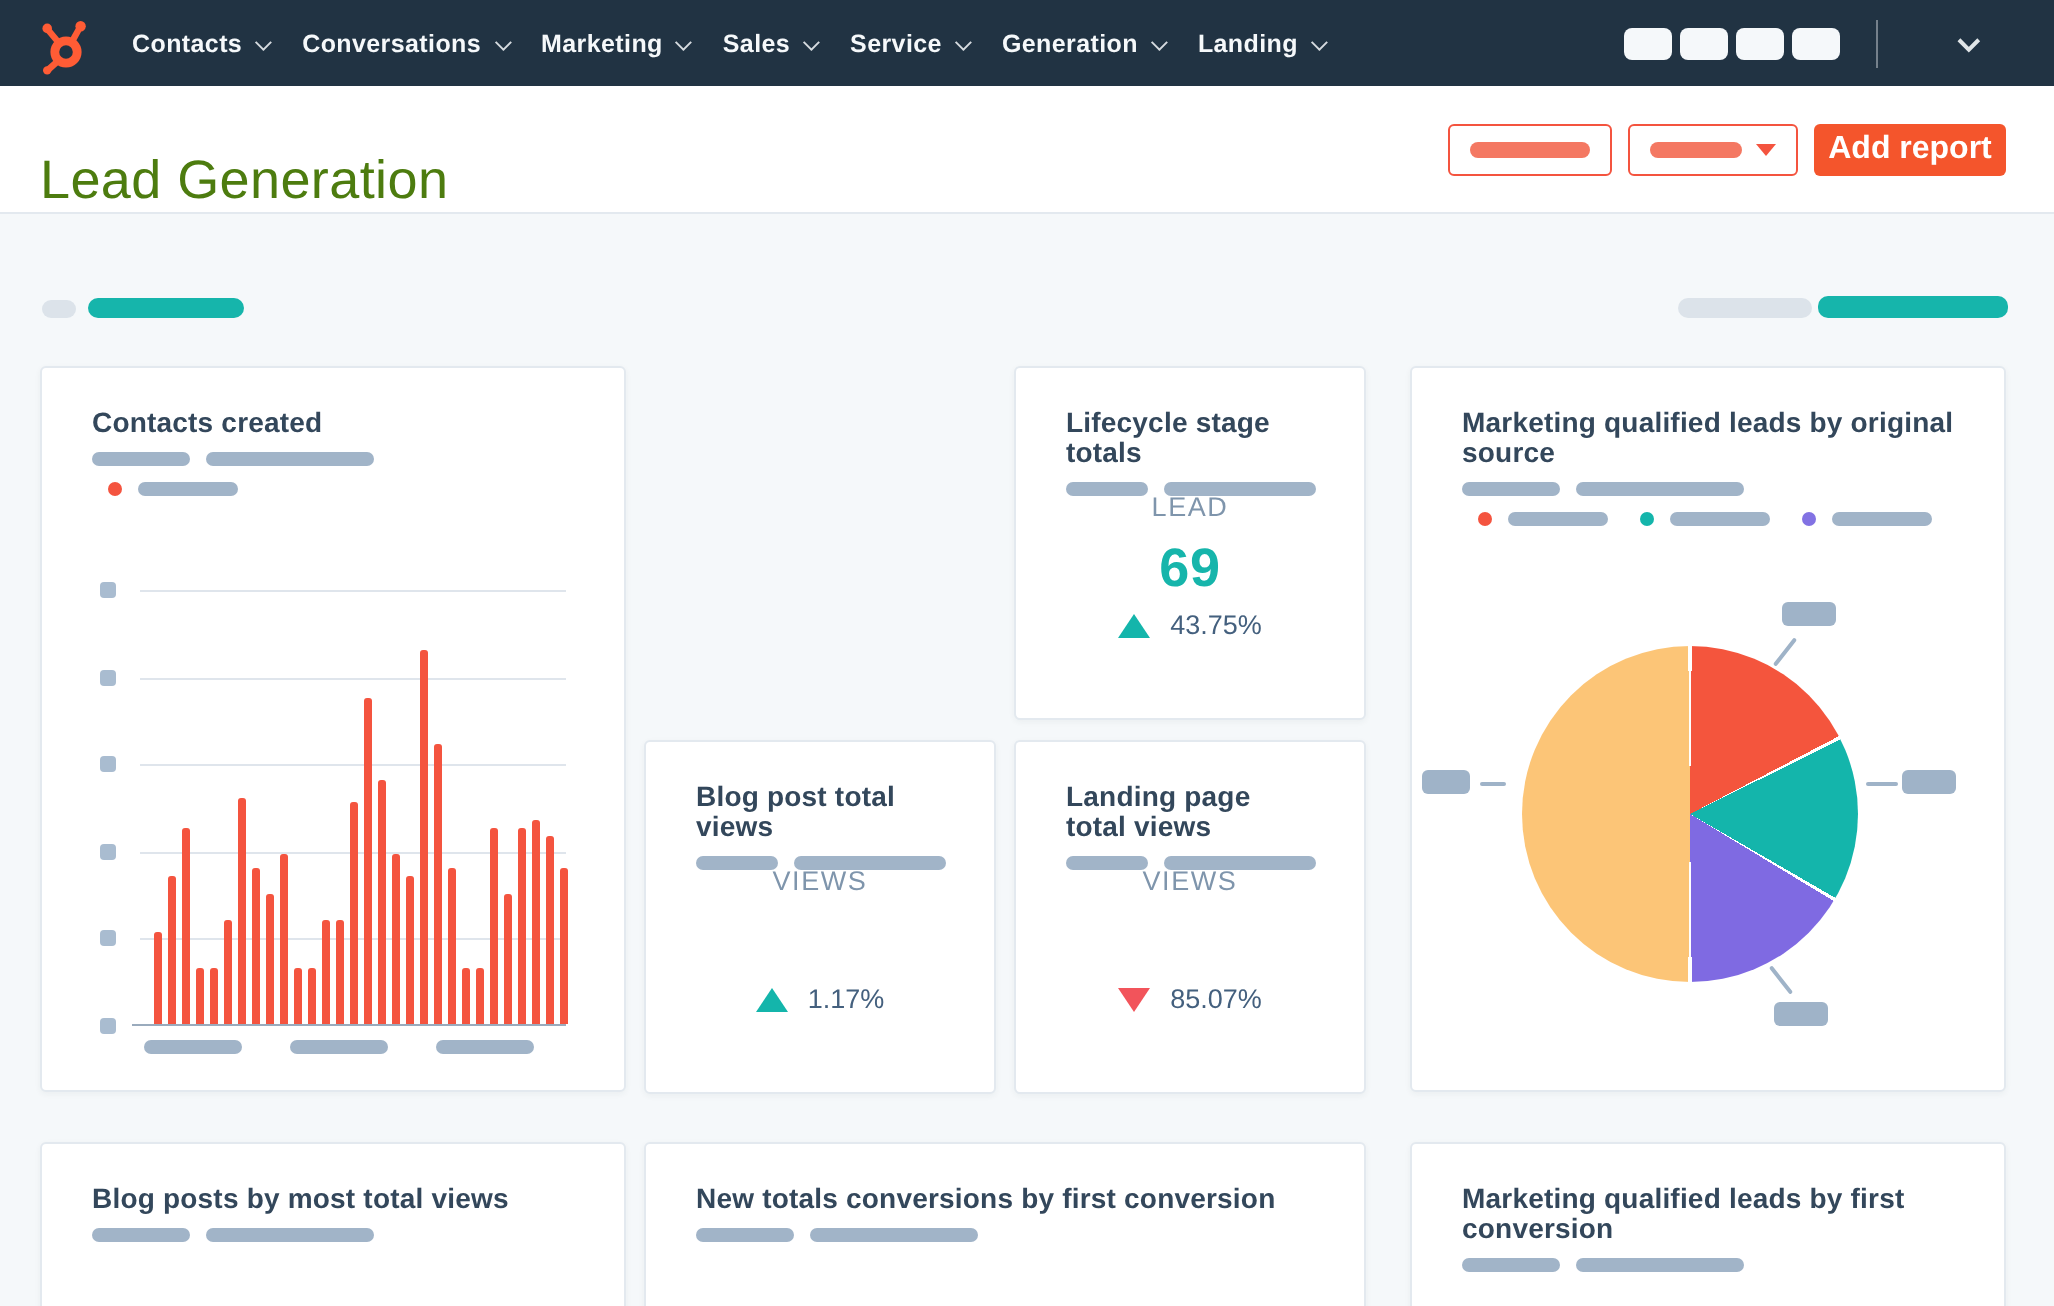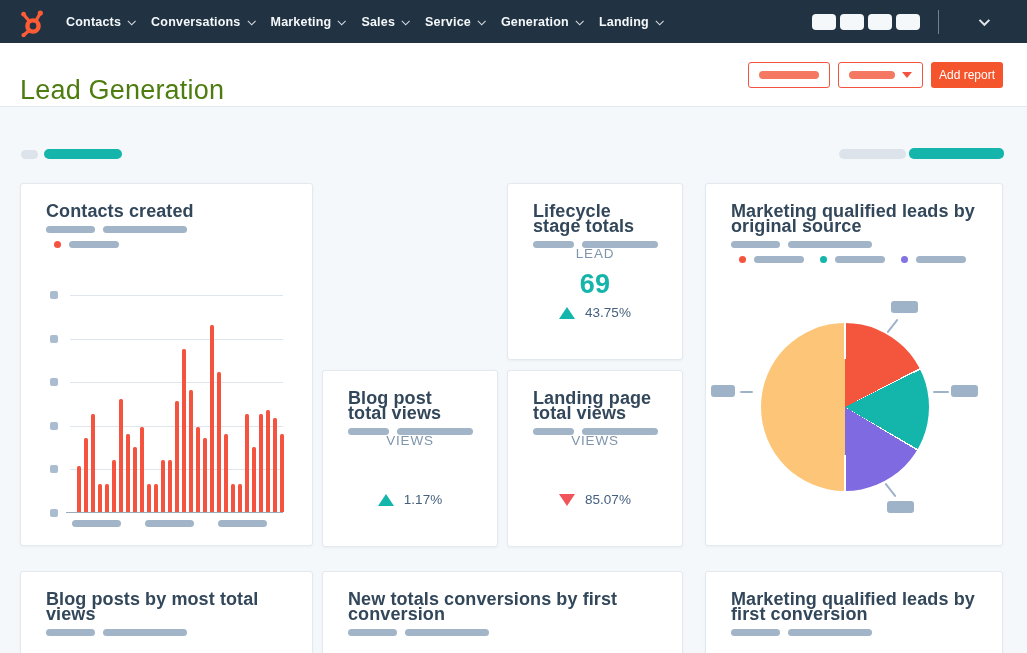--- a/index.html
+++ b/index.html
@@ -27,34 +27,34 @@
   .page-header { position:absolute; top:43px; left:0; right:0; height:64px; background:#fff;
                  border-bottom:1px solid #e3e9ef; display:flex; align-items:center; padding:0 24px 0 20px; }
   .page-title { color:#4d7c0f; font-size:27px; font-weight:500; letter-spacing:.2px;margin-top:32px; }
   .header-actions { margin-left:auto; display:flex; align-items:center; gap:8px; }
   .btn-outline { height:26px; background:#fff; border:1px solid #f4543f; border-radius:3px;
                  display:flex; align-items:center; justify-content:center; gap:7px; padding:0 10px; cursor:pointer; }
   .ph-orange { height:8px; background:#f47862; border-radius:4px; }
   .w60 { width:60px; } .w46 { width:46px; }
   .caret-orange { width:0; height:0; border-left:5px solid transparent; border-right:5px solid transparent;
                   border-top:6px solid #f4543f; }
-  .btn-solid { height:26px; width:72px; background:#f4552c; color:#fff; border:none; border-radius:3px;
-               font-size:12px; font-weight:400; font-family:"Liberation Sans", sans-serif; cursor:pointer; }
+  .btn-solid { height:26px; width:96px; background:#f4552c; color:#fff; border:none; border-radius:3px;
+               font-size:16px; font-weight:700; font-family:"Liberation Sans", sans-serif; cursor:pointer; }
 
   
   .pill { position:absolute; border-radius:5px; cursor:pointer; }
   .f-gray-sm  { left:21px;  top:150px; width:17px; height:9px;  background:#dce3ea; }
   .f-teal-l   { left:44px;  top:149px; width:78px; height:10px; background:#16b5ab; }
   .f-gray-r   { left:839px; top:149px; width:67px; height:10px; background:#dce3ea; }
   .f-teal-r   { left:909px; top:148px; width:95px; height:11px; background:#16b5ab; }
 
   
   .card { position:absolute; background:#fff; border:1px solid #e3e9ef; border-radius:3px;
           box-shadow:0 1px 3px rgba(33,51,67,.05); padding:20px 24px 0 25px; }
-  .card-title { color:#33475b; font-size:18px; font-weight:700; letter-spacing:.1px; line-height:15px; }
+  .card-title { color:#33475b; font-size:14px; font-weight:700; letter-spacing:.1px; line-height:15px; }
   .sub-bars { display:flex; gap:8px; margin-top:7px; }
   .sub-bar { height:7px; background:#a1b4c8; border-radius:3.5px; }
   .sb1 { width:49px; } .sb2 { width:84px; }
   .card--narrow .sb1 { width:42px; } .card--narrow .sb2 { width:77px; }
   .legend { display:flex; gap:16px; margin:8px 0 0 8px; align-items:center; }
   .legend-item { display:flex; align-items:center; gap:8px; }
   .legend-dot { width:7px; height:7px; border-radius:50%; }
   .legend-bar { width:50px; height:7px; background:#a1b4c8; border-radius:3.5px; }
 
   .card-contacts { left:20px; top:183px; width:293px; height:363px; }

